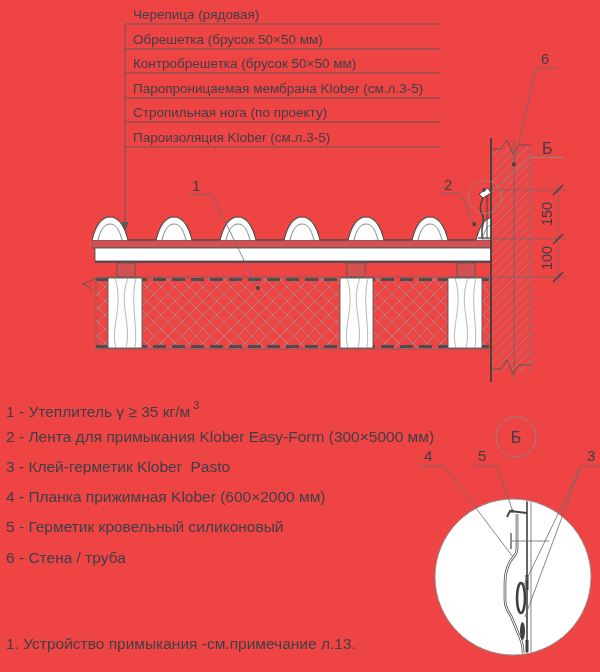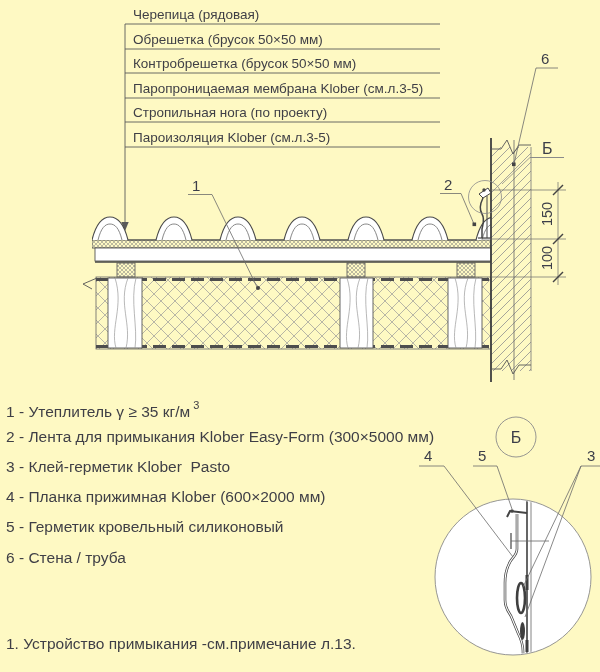--- a/index.html
+++ b/index.html
@@ -1,16 +1,16 @@
 <!DOCTYPE html>
 <html><head>
 <meta charset="utf-8">
 <style>
   html,body{margin:0;padding:0;background:#fff;}
-  .stage{position:relative;width:600px;height:672px;background:#fef9c3;overflow:hidden;
+  .stage{position:relative;width:600px;height:672px;background:#ef4444;overflow:hidden;
          font-family:"Liberation Sans", sans-serif;}
   svg text{white-space:pre;font-family:"Liberation Sans", sans-serif;fill:#3f3f46;}
   .lbl{font-size:13.5px;}
   .leg{font-size:15.5px;}
   .co{font-size:15px;fill:#3c3e49;}
   .dim{font-size:14.5px;fill:#3c3e49;}
   .mk{font-size:16px;fill:#3c3e49;}
 </style>
 </head>
 <body>

